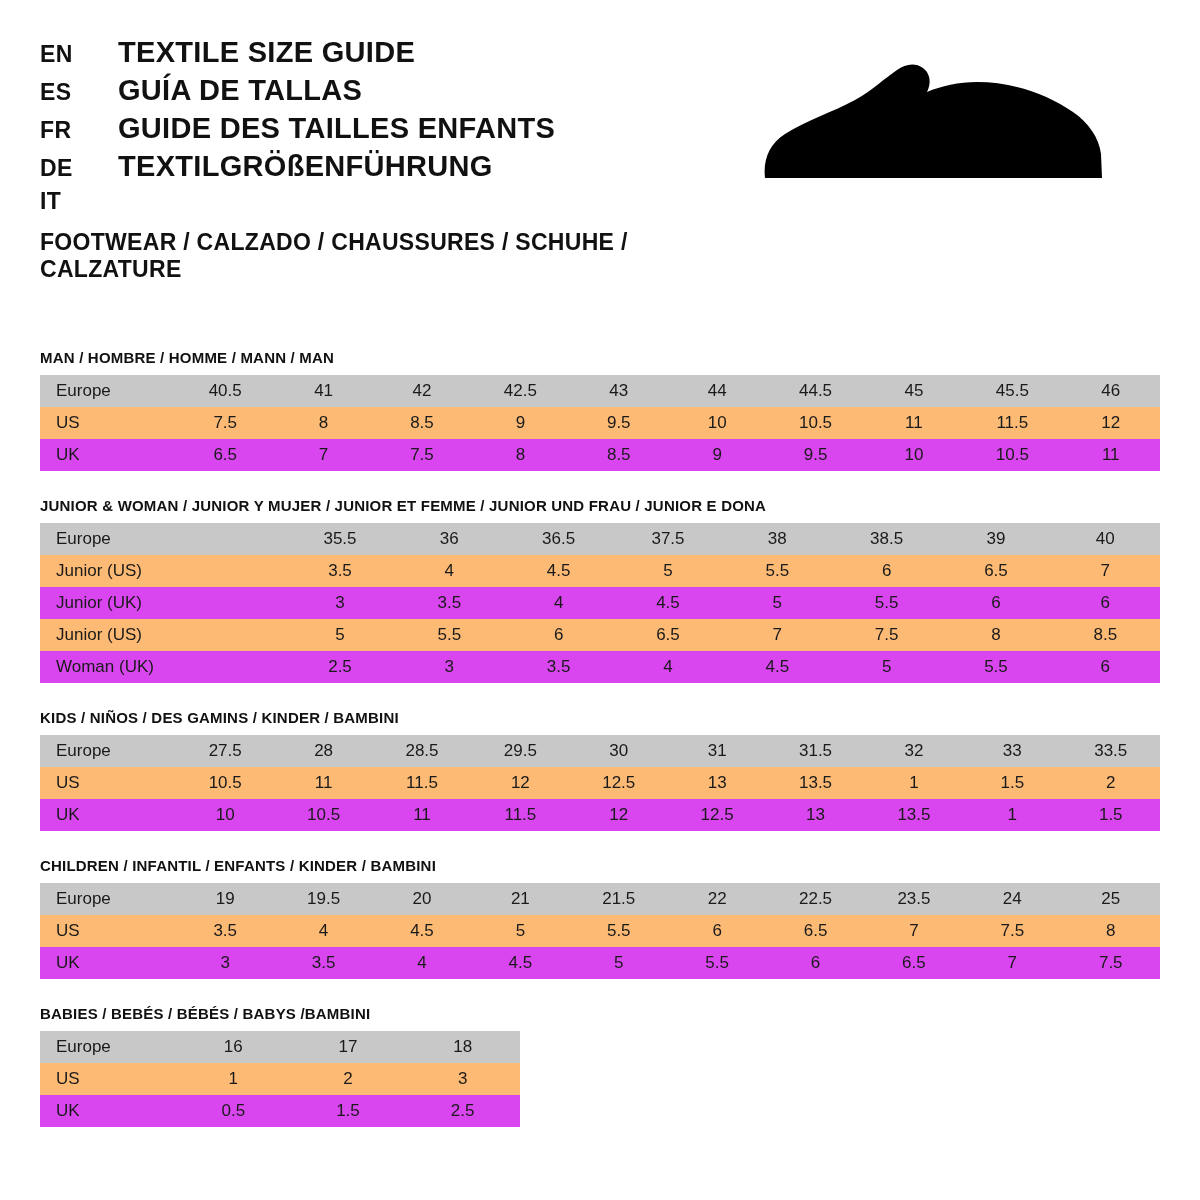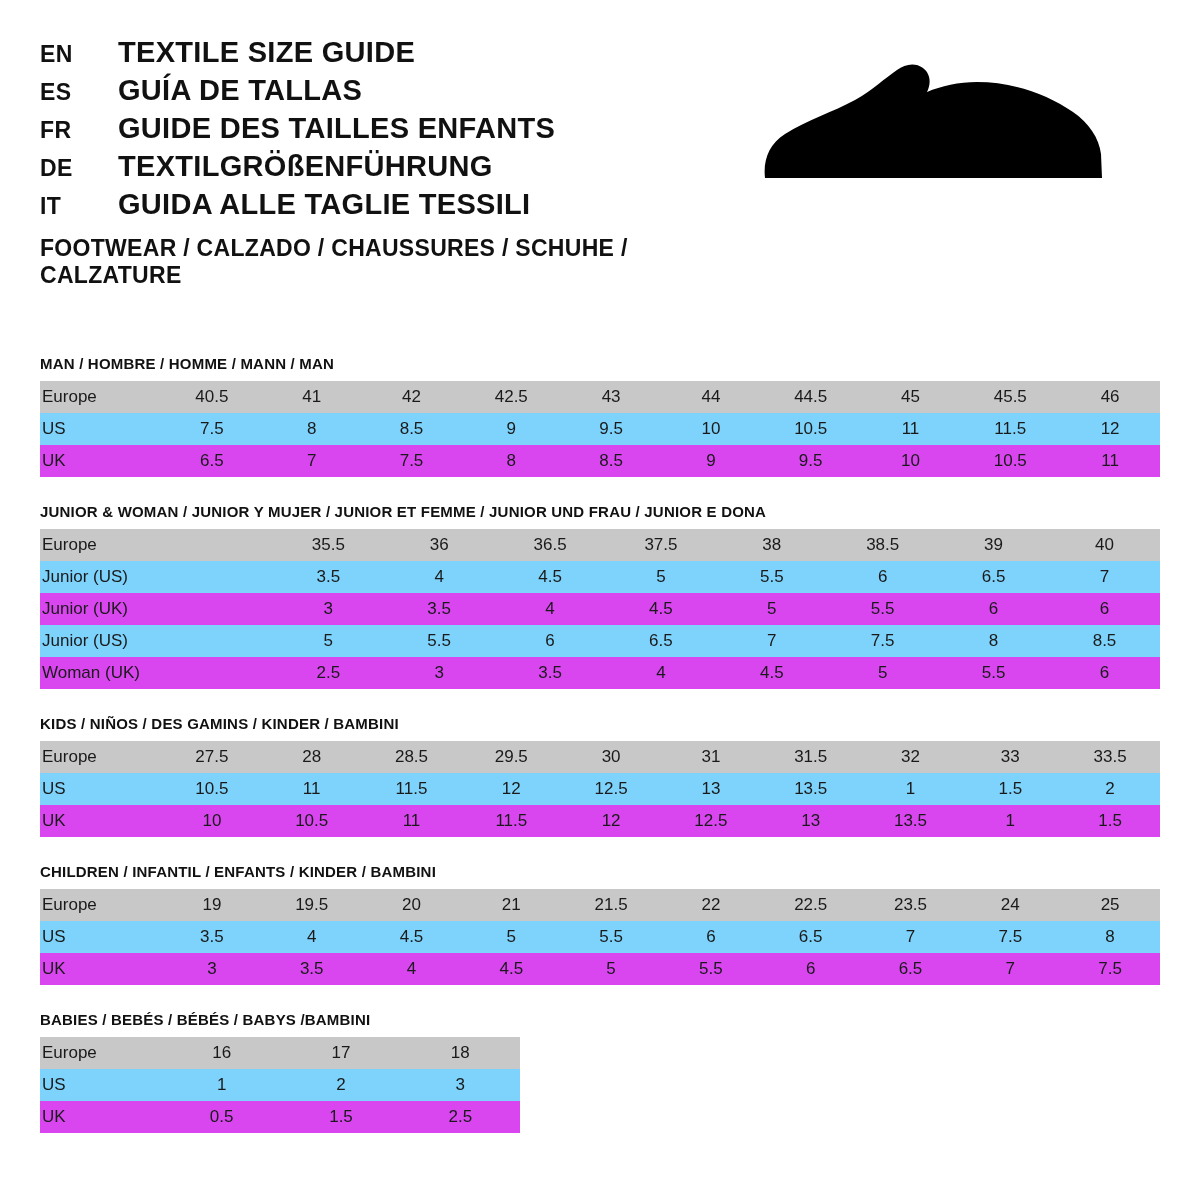--- a/index.html
+++ b/index.html
@@ -83,32 +83,32 @@
   table.size-table td {
     height: 32px;
     font-size: 17px;
     color: #1a1a1a;
     text-align: center;
     vertical-align: middle;
     padding: 0;
   }
   table.size-table td.label {
     text-align: left;
-    padding-left: 2px;
+    padding-left: 16px;
     width: 120px;
   }
   tr.head-row td {
     background: #c8c8c8;
     font-size: 17px;
   }
   tr.alt-row td {
     background: #d946ef;
   }
   tr.plain-row td {
-    background: #7dd3fc;
+    background: #fdba74;
   }
   .w-full { width: 1120px; }
   .w-small { width: 480px; }
 </style>
 </head>
 <body>
 
 <div class="page">
 
   <div class="header">
@@ -125,21 +125,20 @@
         <div class="lang-row">
           <div class="lang-code">FR</div>
           <div class="lang-text">GUIDE DES TAILLES ENFANTS</div>
         </div>
         <div class="lang-row">
           <div class="lang-code">DE</div>
           <div class="lang-text">TEXTILGRÖßENFÜHRUNG</div>
         </div>
         <div class="lang-row">
           <div class="lang-code">IT</div>
-          <div class="lang-text">GUIDA ALLE TAGLIE TESSILI</div>
         </div>
       </div>
       <div class="footwear-line">FOOTWEAR / CALZADO / CHAUSSURES / SCHUHE / CALZATURE</div>
     </div>
 
     <div class="shoe-wrap">
       <svg width="350" height="130" viewBox="0 0 350 130" aria-hidden="true">
         <path fill="#000000" d="M10 118 C8 100 14 84 30 74 C52 60 78 52 100 40 C118 30 130 18 142 10
           C150 4 160 2 168 8 C176 14 176 24 172 32 C186 26 204 22 222 22
           C258 22 292 34 318 52 C334 63 344 78 346 94 L347 118 Z"></path>

